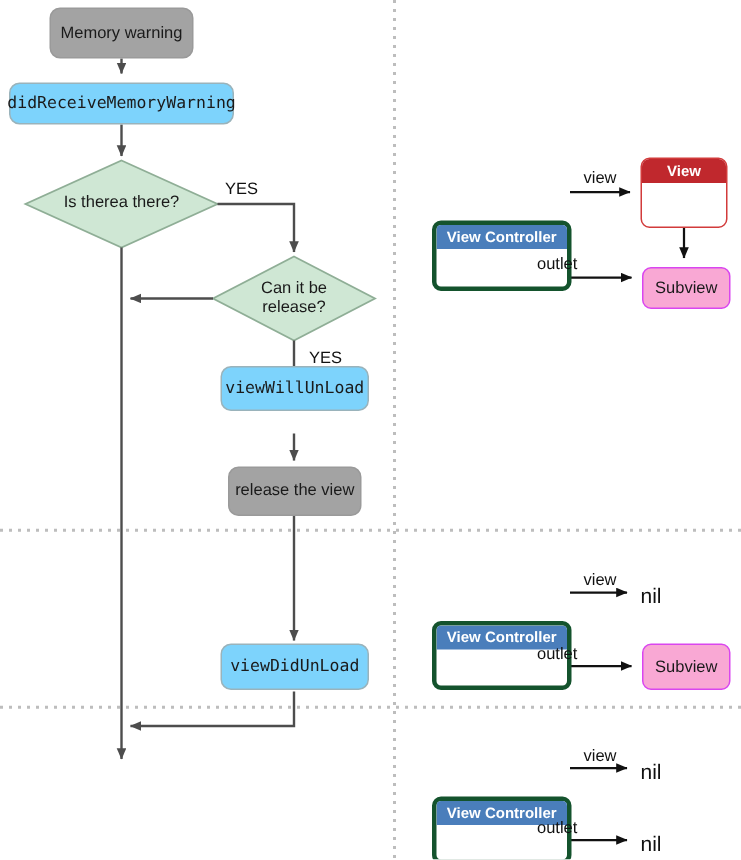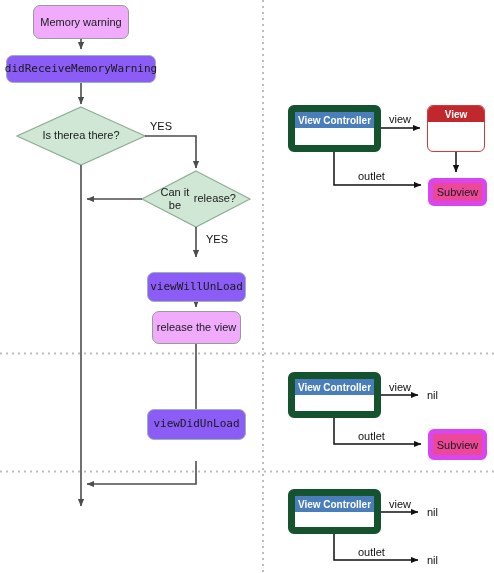--- a/index.html
+++ b/index.html
@@ -4,44 +4,44 @@
 <style>
   html,body{margin:0;padding:0;background:#ffffff;}
   body{width:494px;height:573px;font-family:"Liberation Sans",sans-serif;}
   #stage{position:relative;width:494px;height:573px;overflow:hidden;background:#fff;}
 
   svg.layer{position:absolute;left:0;top:0;width:494px;height:573px;}
 
   .node{position:absolute;box-sizing:border-box;display:flex;align-items:center;
         justify-content:center;text-align:center;line-height:1.15;}
 
-  .box-gray{background:#f0abfc;border:1px solid #9a9a9a;border-radius:7px;
+  .box-gray{background:#a3a3a3;border:1px solid #9a9a9a;border-radius:7px;
             font-size:11px;color:#1a1a1a;}
-  .box-blue{background:#8b5cf6;border:1px solid #9ab3bb;border-radius:7px;
+  .box-blue{background:#7dd3fc;border:1px solid #9ab3bb;border-radius:7px;
             font-family:"DejaVu Sans Mono","Liberation Mono",monospace;
             font-size:11px;color:#1a1a1a;letter-spacing:0px;}
   .diamond-label{position:absolute;display:flex;align-items:center;justify-content:center;
                  text-align:center;font-size:11px;color:#1a1a1a;line-height:1.2;
                  pointer-events:none;}
   .edge-label{position:absolute;font-size:11px;color:#111;white-space:nowrap;}
 
   
   .uml{position:absolute;box-sizing:border-box;border-radius:6px;overflow:hidden;
        background:#ffffff;}
   .uml .hd{box-sizing:border-box;width:100%;height:16px;display:flex;align-items:center;
            justify-content:center;color:#fff;font-size:10px;font-weight:bold;}
-  .uml.vc{border:7px solid #14532d;}
+  .uml.vc{border:3px solid #14532d;margin-top:42px;}
   .uml.vc .hd{background:#4a7ebb;}
   .uml.view{border:1px solid #d23b3b;}
   .uml.view .hd{background:#c0282d;}
 
-  .plain-box{position:absolute;box-sizing:border-box;background:#ec4899;
-             border:5px solid #d946ef;border-radius:6px;display:flex;
+  .plain-box{position:absolute;box-sizing:border-box;background:#f9a8d4;
+             border:1px solid #d946ef;border-radius:6px;display:flex;
              align-items:center;justify-content:center;font-size:11px;color:#1a1a1a;}
-  .nil-label{position:absolute;font-size:11px;color:#111;}
+  .nil-label{position:absolute;font-size:14px;color:#111;}
 </style>
 </head>
 <body>
 
 <div id="stage">
 
   <svg class="layer" viewBox="0 0 494 573" xmlns="http://www.w3.org/2000/svg">
     <defs>
       <marker id="arrow" markerWidth="9" markerHeight="9" refX="7.2" refY="3.2" orient="auto" markerUnits="userSpaceOnUse">
         <path d="M0,0 L7.6,3.2 L0,6.4 z" fill="#4d4d4d"></path>
@@ -90,34 +90,34 @@
 
   <div class="node box-gray" style="left:33px;top:5px;width:96px;height:34px;">Memory warning</div>
 
   <div class="node box-blue" style="left:6px;top:55px;width:150px;height:28px;">didReceiveMemoryWarning</div>
 
   <div class="diamond-label" style="left:41px;top:120px;width:80px;height:32px;flex-direction:row;">
     <span>Is there</span>
     <span>a there?</span>
   </div>
 
-  <div class="diamond-label" style="left:156px;top:183px;width:80px;height:32px;flex-direction:row;">
+  <div class="diamond-label" style="left:156px;top:183px;width:80px;height:32px;flex-direction:column;">
     <span>Can it be</span>
     <span>release?</span>
   </div>
 
   <div class="edge-label" style="left:150px;top:120px;">YES</div>
 
   <div class="edge-label" style="left:206px;top:233px;">YES</div>
 
-  <div class="node box-blue" style="left:147px;top:272px;width:99px;height:30px;">viewWillUnLoad</div>
+  <div class="node box-blue" style="left:147px;top:244px;width:99px;height:30px;">viewWillUnLoad</div>
 
   <div class="node box-gray" style="left:152px;top:311px;width:89px;height:33px;">release the view</div>
 
-  <div class="node box-blue" style="left:147px;top:409px;width:99px;height:31px;">viewDidUnLoad</div>
+  <div class="node box-blue" style="left:147px;top:429px;width:99px;height:31px;">viewDidUnLoad</div>
 
   <div class="uml vc" style="left:288px;top:105px;width:93px;height:47px;">
     <div class="hd">View Controller</div>
   </div>
 
   <div class="uml view" style="left:427px;top:105px;width:58px;height:47px;">
     <div class="hd">View</div>
   </div>
 
   <div class="plain-box" style="left:428px;top:178px;width:59px;height:28px;">Subview</div>

